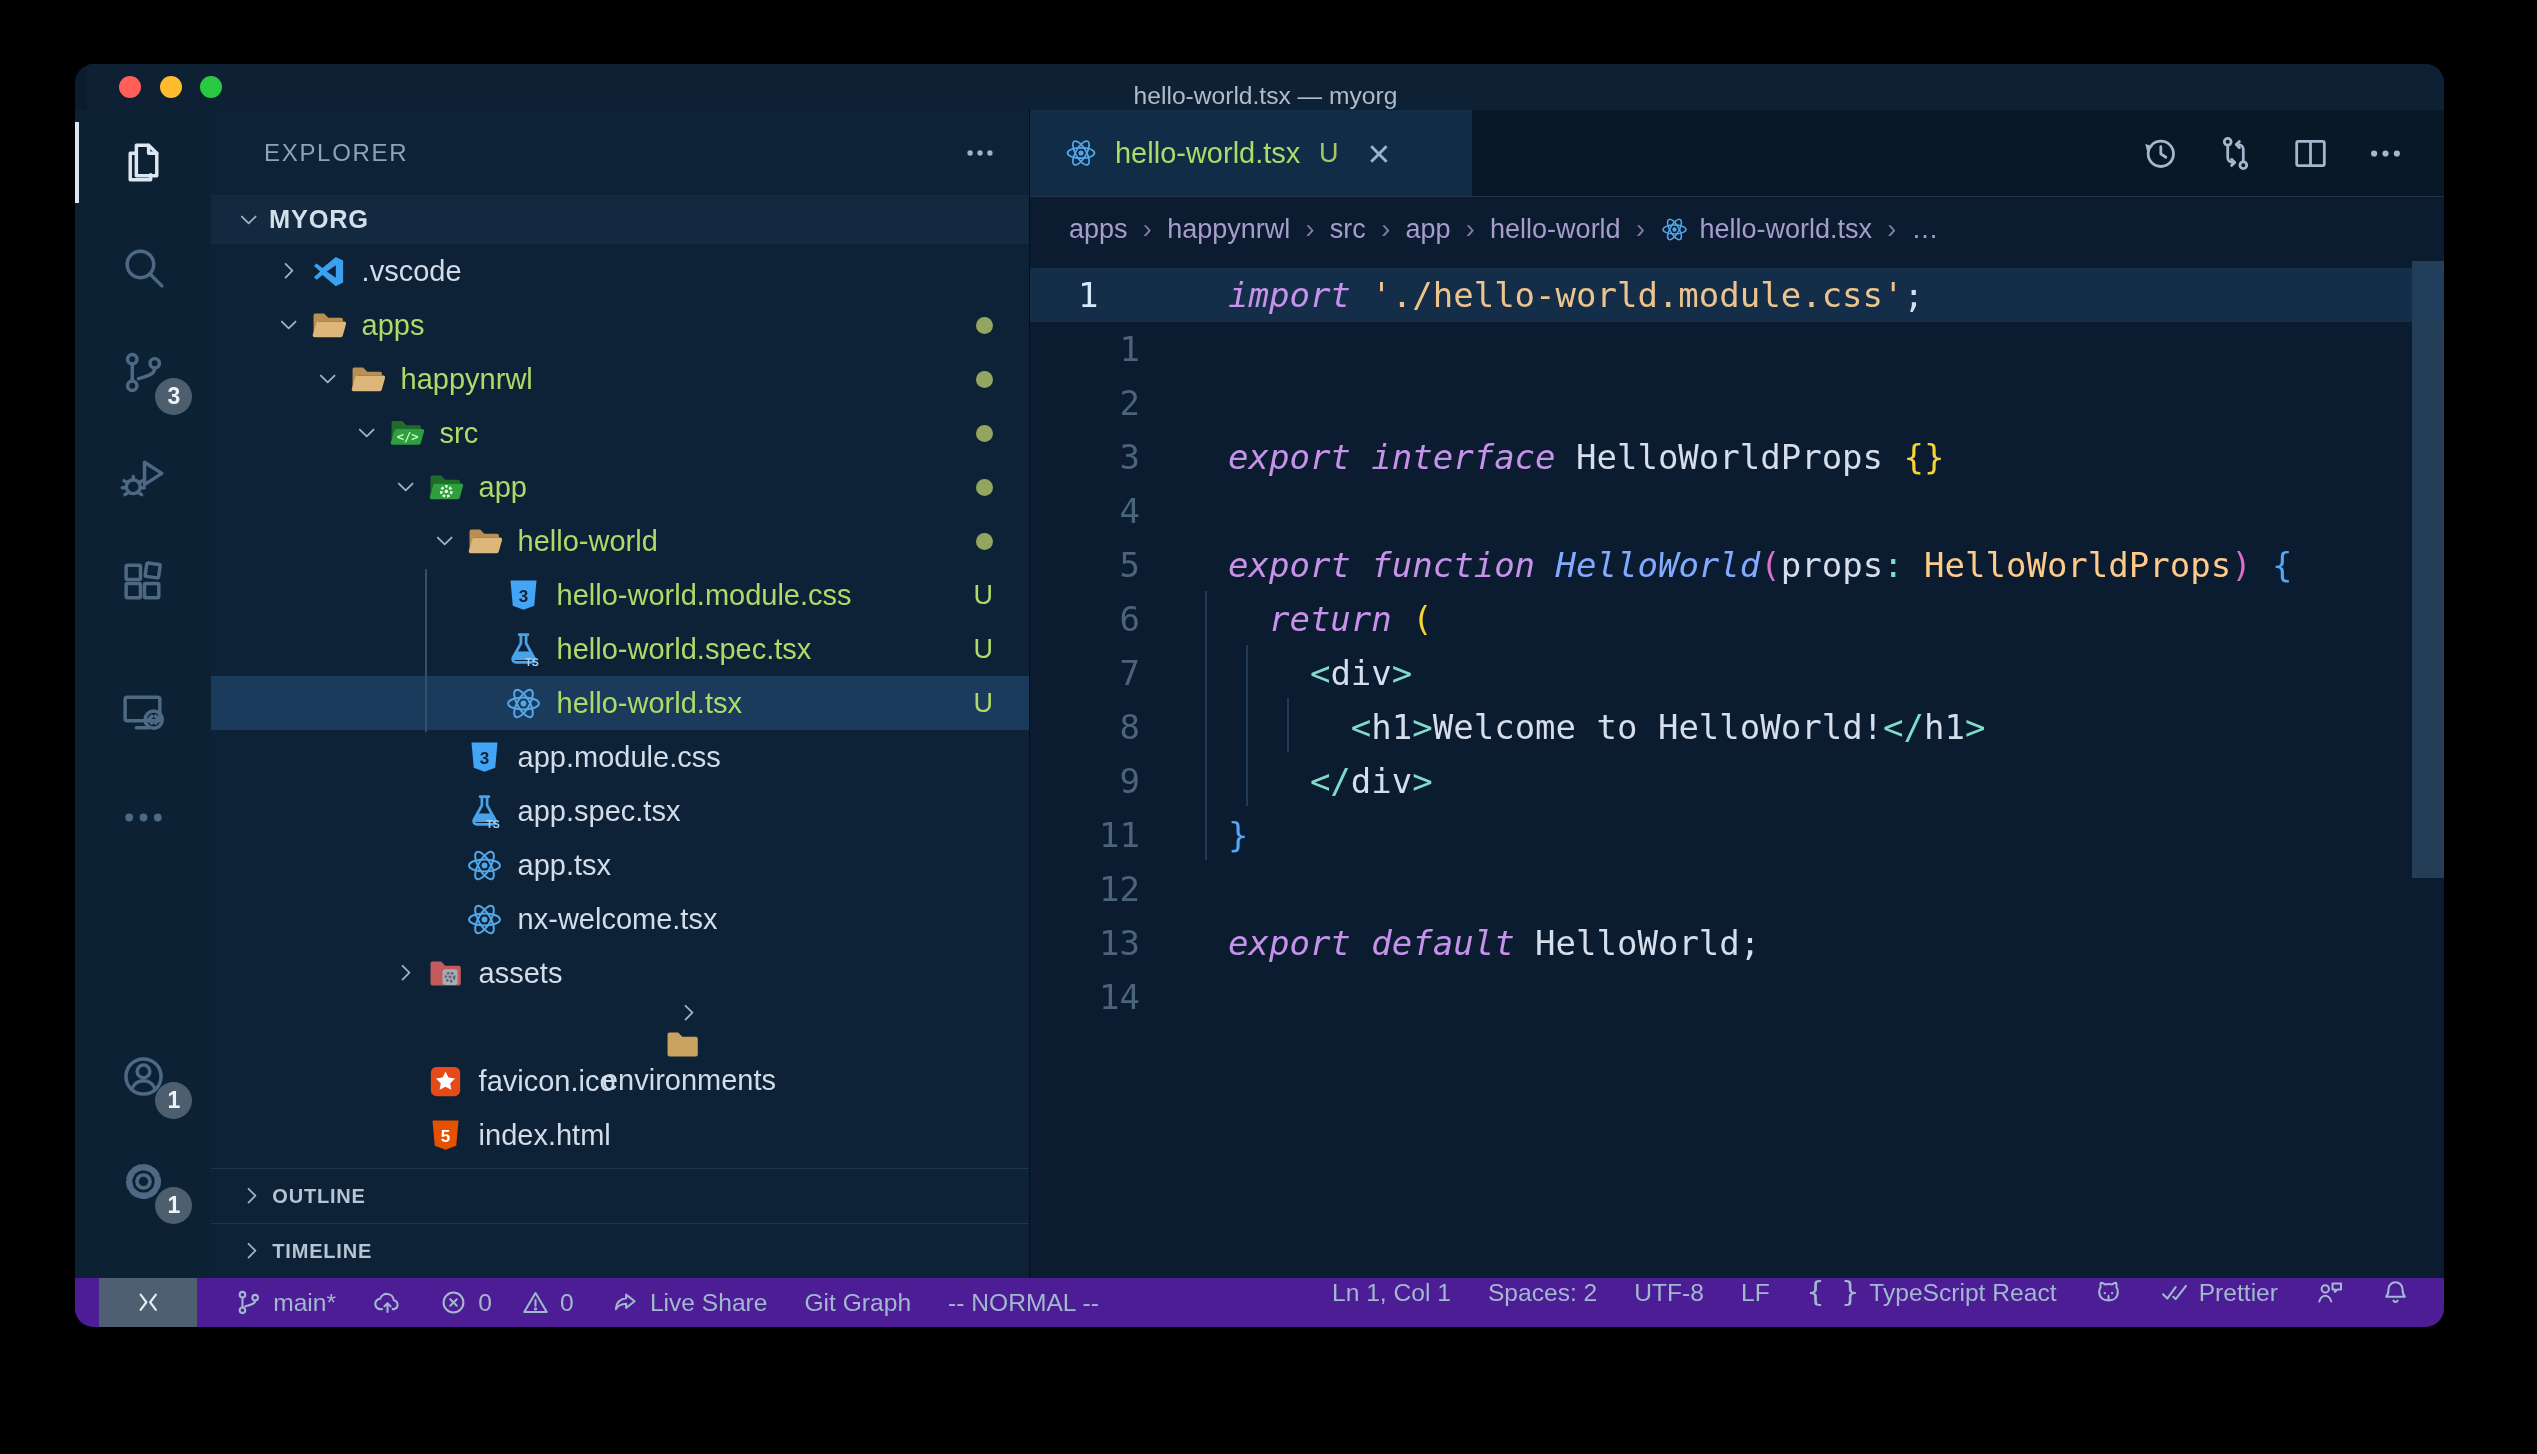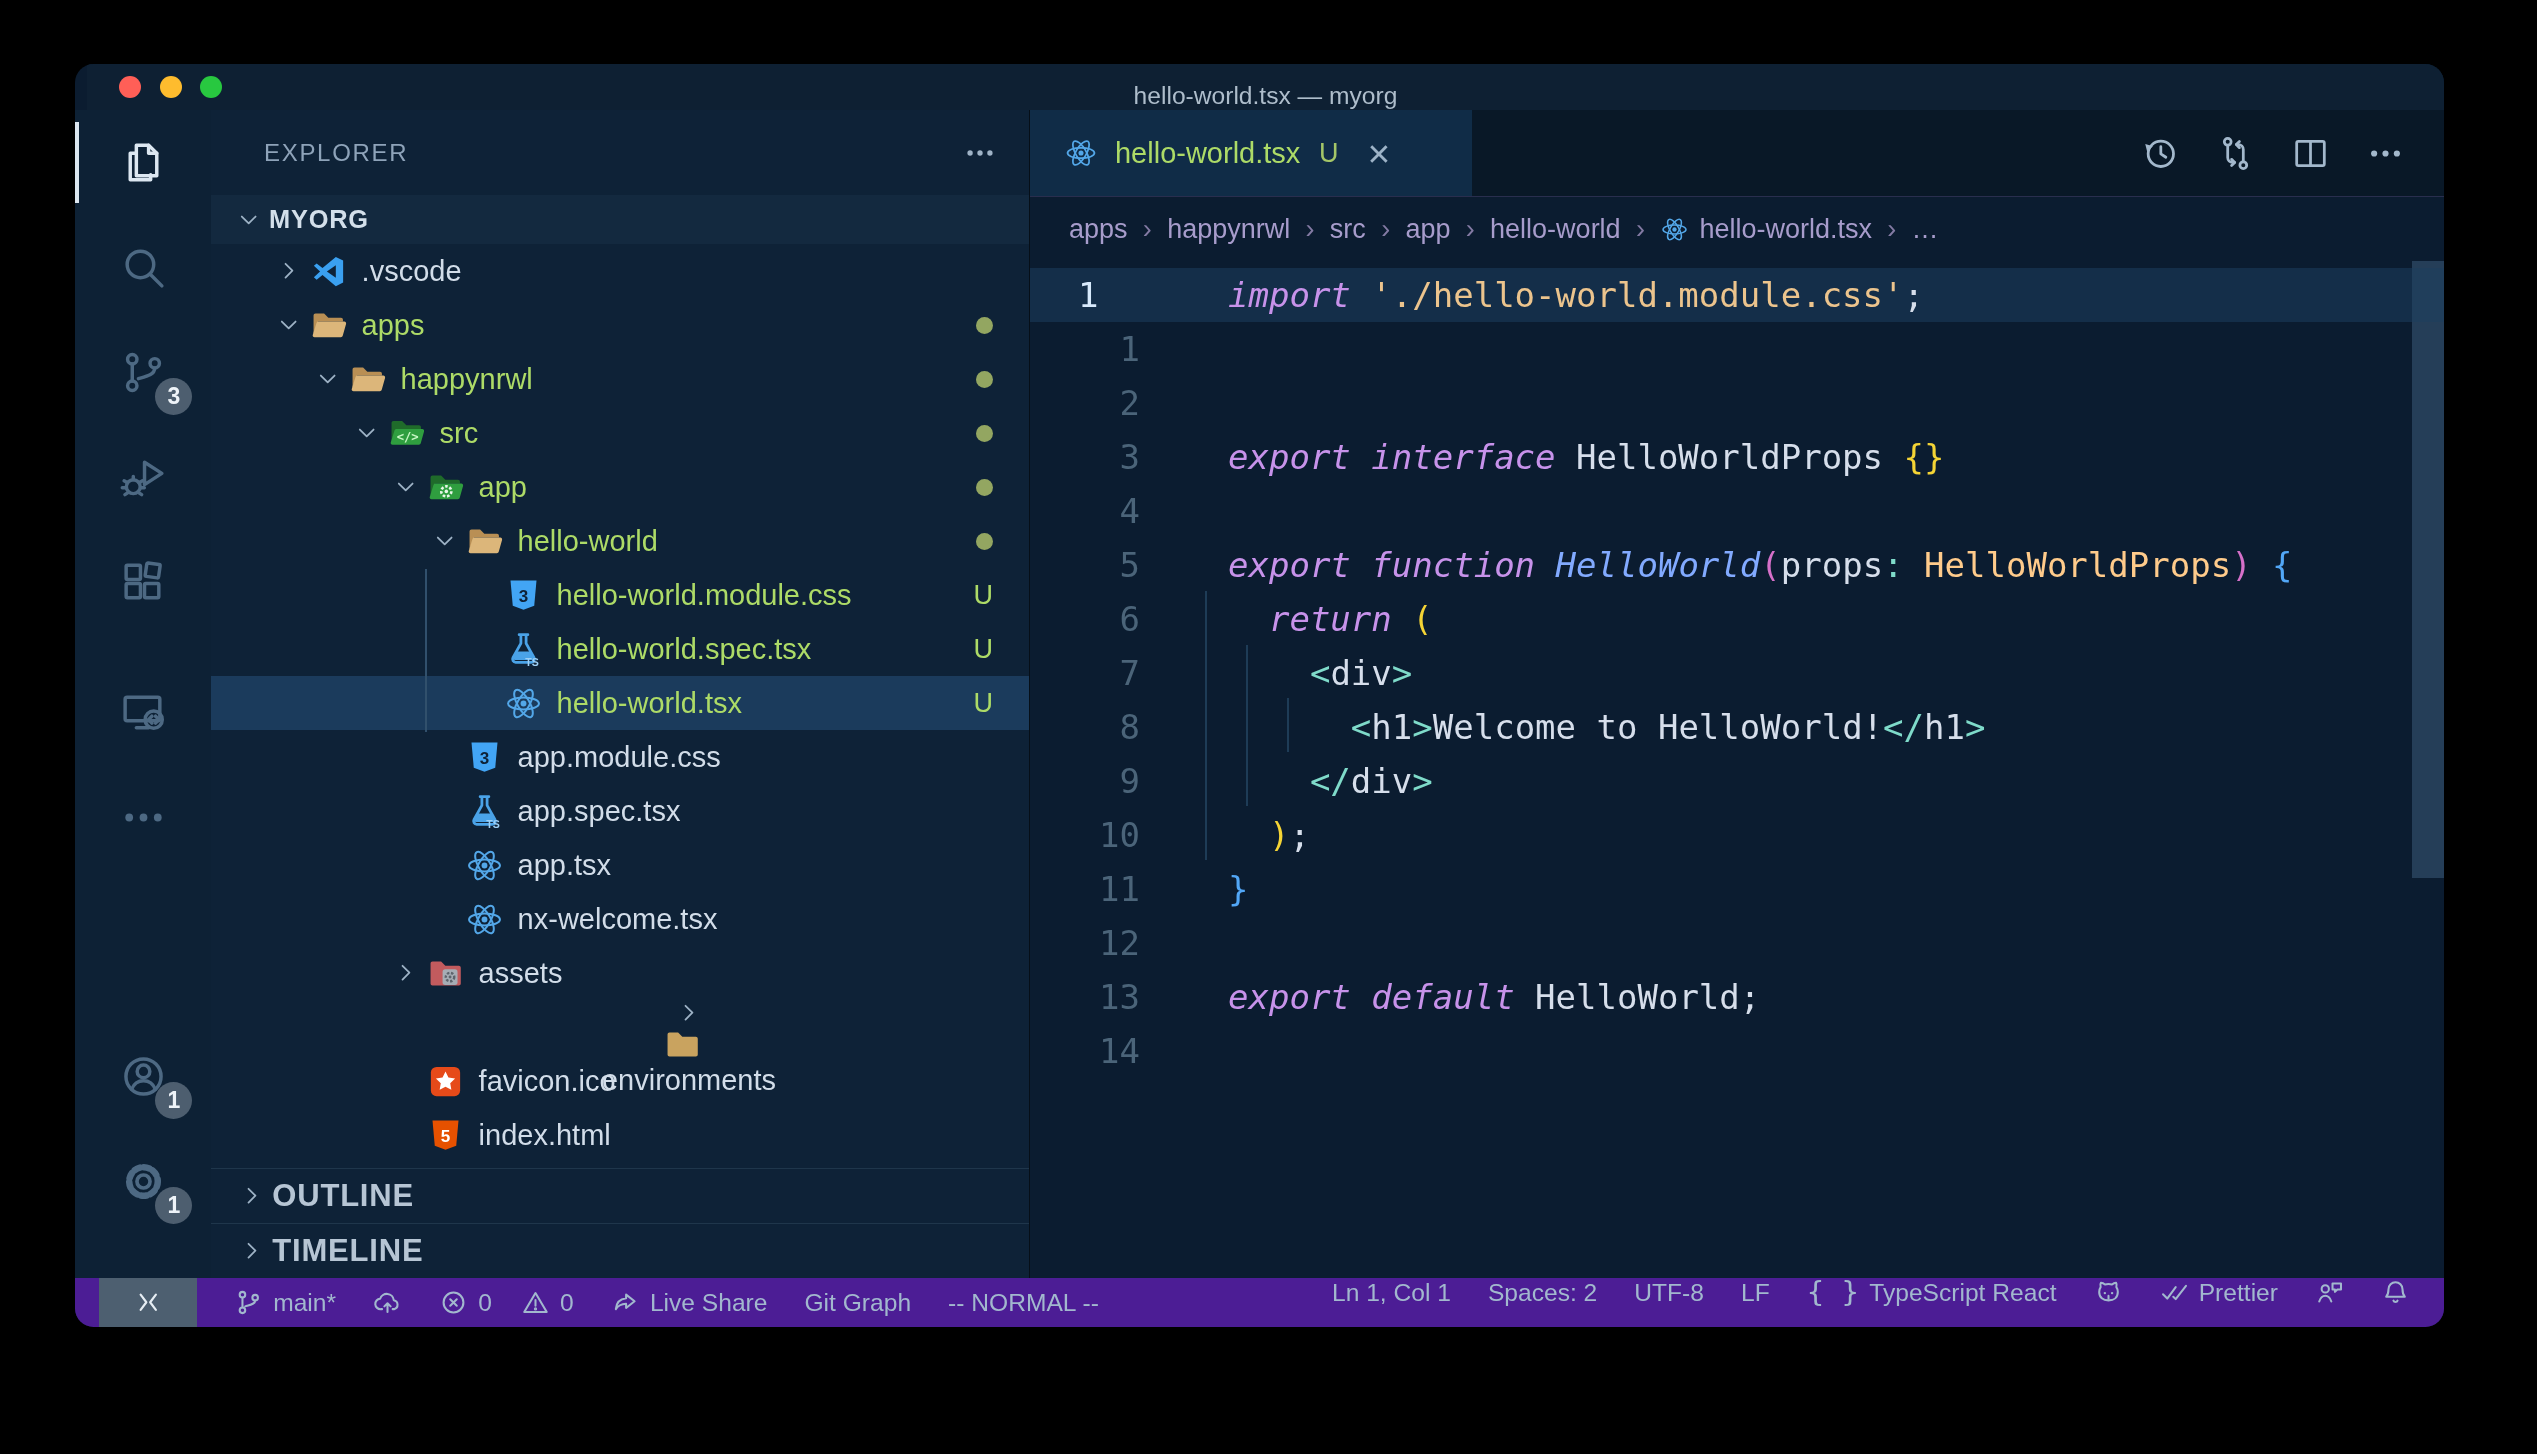--- a/index.html
+++ b/index.html
@@ -35,21 +35,21 @@
   .trow{height:54px;display:flex;align-items:center;padding-right:36px;position:relative;}
   .trow.selected{background:#1b3b5c;}
   .ficon{width:39px;height:39px;flex:0 0 auto;font-size:39px;margin-right:13.6px;display:flex;align-items:center;}
   .tlabel{font-size:29px;color:#d2dde9;white-space:nowrap;}
   .tlabel.untracked{color:#addb67;}
   .tright{margin-left:auto;display:flex;align-items:center;}
   .gdot{width:17px;height:17px;border-radius:50%;background:#93a661;}
   .ubadge{font-size:27px;color:#addb67;}
   .tree-guide{position:absolute;width:1.7px;background:#31506c;}
   .brow{height:54px;flex:0 0 auto;border-top:1.7px solid rgba(95,126,151,.22);display:flex;align-items:center;
-        padding-left:20.3px;color:#b6c5d4;font-size:31px;font-weight:bold;letter-spacing:0.8px;}
+        padding-left:20.3px;color:#b6c5d4;font-size:20px;font-weight:bold;letter-spacing:0.8px;}
   
   .editor{flex:1;display:flex;flex-direction:column;min-width:0;background:#0b1c30;}
   .tabbar{height:86px;flex:0 0 auto;background:#091827;display:flex;align-items:stretch;border-bottom:1.7px solid rgba(125,105,180,.28);}
   .tab{width:386px;flex:0 0 auto;background:#102c47;display:flex;align-items:center;padding:0 22px 0 34px;gap:15.3px;}
   .tab .ficon{width:34px;height:34px;font-size:34px;margin-right:1.7px;}
   .tab-label{font-size:29px;color:#addb67;white-space:nowrap;}
   .tab-badge{font-size:27px;color:#a4c668;margin-left:3.4px;}
   .tab-close{font-size:39px;color:#9db3c7;margin-left:13.6px;line-height:1;}
   .editor-actions{margin-left:auto;display:flex;align-items:center;gap:36px;padding-right:39px;color:#a3b8cc;}
   .editor-actions .icon{font-size:39px;}
@@ -626,26 +626,20 @@
               <span class="ctext"><span class="tok-tx">      </span><span class="tok-tl">&lt;</span><span class="tok-tg">h1</span><span class="tok-tl">&gt;</span><span class="tok-tx">Welcome to HelloWorld!</span><span class="tok-tl">&lt;/</span><span class="tok-tg">h1</span><span class="tok-tl">&gt;</span></span>
             </div>
             <div class="cl">
               <span class="gutter">
                 <span class="lnum">9</span>
               </span>
               <span class="ctext"><span class="tok-tx">    </span><span class="tok-tl">&lt;/</span><span class="tok-tg">div</span><span class="tok-tl">&gt;</span></span>
             </div>
             <div class="cl">
               <span class="gutter">
-                <span class="lnum">10</span>
-              </span>
-              <span class="ctext"><span class="tok-tx">  </span><span class="tok-by">)</span><span class="tok-tx">;</span></span>
-            </div>
-            <div class="cl">
-              <span class="gutter">
                 <span class="lnum">11</span>
               </span>
               <span class="ctext"><span class="tok-bb">}</span></span>
             </div>
             <div class="cl">
               <span class="gutter">
                 <span class="lnum">12</span>
               </span>
               <span class="ctext"></span>
             </div>

